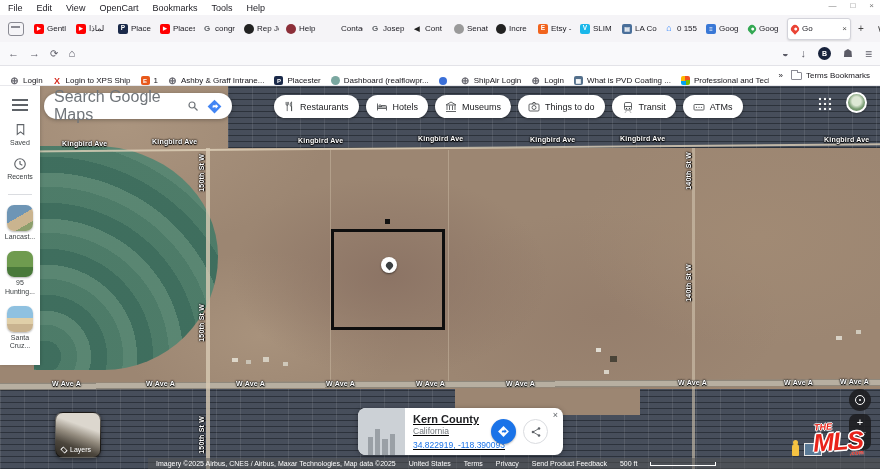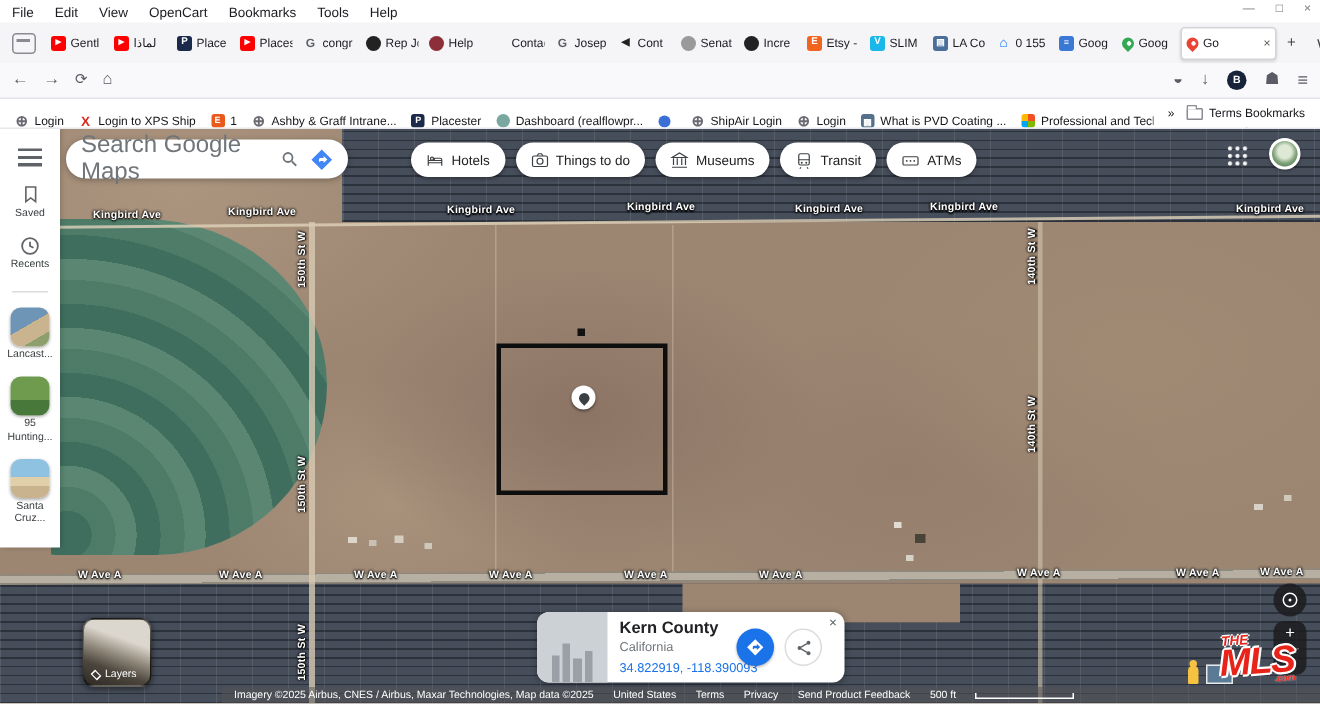--- a/index.html
+++ b/index.html
@@ -131,21 +131,21 @@
   .searchtext{flex:1;font-size:16px;color:#70757a;}
   .chips{position:absolute;left:274px;top:9px;display:flex;gap:7px;}
   .chip{display:inline-flex;align-items:center;gap:5px;background:#fff;border-radius:12px;height:23px;
     padding:0 10px;font-size:9px;color:#202124;box-shadow:0 1px 3px rgba(0,0,0,.4);white-space:nowrap;}
   .apps{position:absolute;left:818px;top:11px;width:14px;height:14px;
     background:radial-gradient(circle at 2px 2px,#f1f3f4 1.2px,rgba(0,0,0,0) 1.6px) 0 0/5px 5px;}
   .avatar{position:absolute;left:846px;top:6px;width:21px;height:21px;border-radius:50%;border:2px solid #fff;
     background:radial-gradient(circle at 50% 42%,#dde8d5 0 34%,#7da077 60%,#4f7049);box-shadow:0 1px 2px rgba(0,0,0,.3);}
 
   .infocard{position:absolute;left:358px;top:322px;width:205px;height:47px;background:#fff;border-radius:8px;
-    box-shadow:0 1px 5px rgba(0,0,0,.35);display:flex;}
+    box-shadow:0 1px 5px rgba(0,0,0,.35);display:flex;text-decoration:underline;}
   .cthumb{width:47px;height:47px;border-radius:8px 0 0 8px;background:#ccd1d6;display:flex;align-items:flex-end;
     justify-content:center;overflow:hidden;}
   .cbody{padding:5px 0 0 8px;}
   .ctitle{font-size:11px;font-weight:bold;color:#202124;}
   .csub{font-size:8.5px;color:#70757a;margin-top:1px;}
   .ccoord{font-size:8.5px;color:#1a73e8;margin-top:4px;}
   .dirbtn{position:absolute;right:47px;top:11px;width:25px;height:25px;border-radius:50%;background:#1a73e8;
     display:flex;align-items:center;justify-content:center;box-shadow:0 1px 2px rgba(0,0,0,.3);}
   .sharebtn{position:absolute;right:15px;top:11px;width:25px;height:25px;border-radius:50%;background:#fff;
     border:1px solid #dadce0;display:flex;align-items:center;justify-content:center;}
@@ -431,38 +431,44 @@
           <circle cx="10" cy="10" r="6" fill="none" stroke="#70757a" stroke-width="2.4"></circle>
           <path d="M15 15l6 6" stroke="#70757a" stroke-width="2.4"></path>
         </svg>
       <svg width="15" height="15" viewBox="0 0 24 24">
           <path d="M12 1l11 11-11 11L1 12z" fill="#4285f4"></path>
           <path d="M9 14v-2.3c0-.9.7-1.6 1.6-1.6H14V8l4 3.7-4 3.7v-2.1h-3.5V14z" fill="#fff"></path>
         </svg>
     </div>
     <div class="chips">
       <span class="chip">
+          <svg width="11" height="11" viewBox="0 0 24 24">
+            <path d="M7 2v7M4.5 2v5a2.5 2.5 0 0 0 5 0V2M7 9v13M16.5 2c-2 1-3 4-3 7 0 2 1.2 3 3 3v10M16.5 2v20" stroke="#3c4043" stroke-width="1.6" fill="none"></path>
+          </svg>
+          <span>Restaurants</span>
+        </span>
+      <span class="chip">
           <svg width="12" height="12" viewBox="0 0 24 24">
             <path d="M3 5v14M3 15h18v4M3 12h18v3M6 9.5a2 2 0 1 0 4 0 2 2 0 0 0-4 0zM11 12V9h8a2 2 0 0 1 2 2v1" stroke="#3c4043" stroke-width="1.6" fill="none"></path>
           </svg>
           <span>Hotels</span>
+        </span>
+      <span class="chip">
+          <svg width="12" height="12" viewBox="0 0 24 24">
+            <path d="M2 21h20M4 18V9M9 18V9M15 18V9M20 18V9M2 8l10-6 10 6z" stroke="#3c4043" stroke-width="1.6" fill="none"></path>
+          </svg>
+          <span>Museums</span>
         </span>
       <span class="chip">
           <svg width="12" height="12" viewBox="0 0 24 24">
             <rect x="2" y="6" width="20" height="14" rx="2" fill="none" stroke="#3c4043" stroke-width="1.6"></rect>
             <path d="M8 6l2-3h4l2 3" fill="none" stroke="#3c4043" stroke-width="1.6"></path>
             <circle cx="12" cy="13" r="4" fill="none" stroke="#3c4043" stroke-width="1.6"></circle>
           </svg>
           <span>Things to do</span>
-        </span>
-      <span class="chip">
-          <svg width="12" height="12" viewBox="0 0 24 24">
-            <path d="M2 21h20M4 18V9M9 18V9M15 18V9M20 18V9M2 8l10-6 10 6z" stroke="#3c4043" stroke-width="1.6" fill="none"></path>
-          </svg>
-          <span>Museums</span>
         </span>
       <span class="chip">
           <svg width="12" height="12" viewBox="0 0 24 24">
             <rect x="5" y="3" width="14" height="15" rx="2.5" fill="none" stroke="#3c4043" stroke-width="1.6"></rect>
             <path d="M5 11h14" stroke="#3c4043" stroke-width="1.6"></path>
             <circle cx="9" cy="15" r="1.3" fill="#3c4043"></circle>
             <circle cx="15" cy="15" r="1.3" fill="#3c4043"></circle>
             <path d="M8 21l-1.5 2M16 21l1.5 2" stroke="#3c4043" stroke-width="1.6"></path>
           </svg>
           <span>Transit</span>

